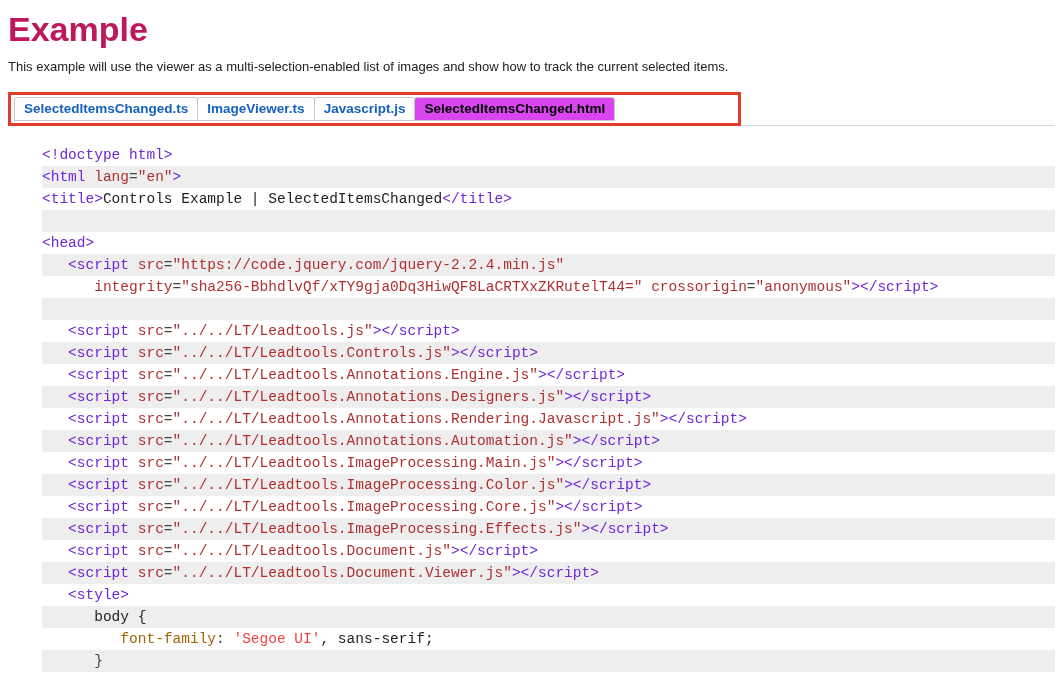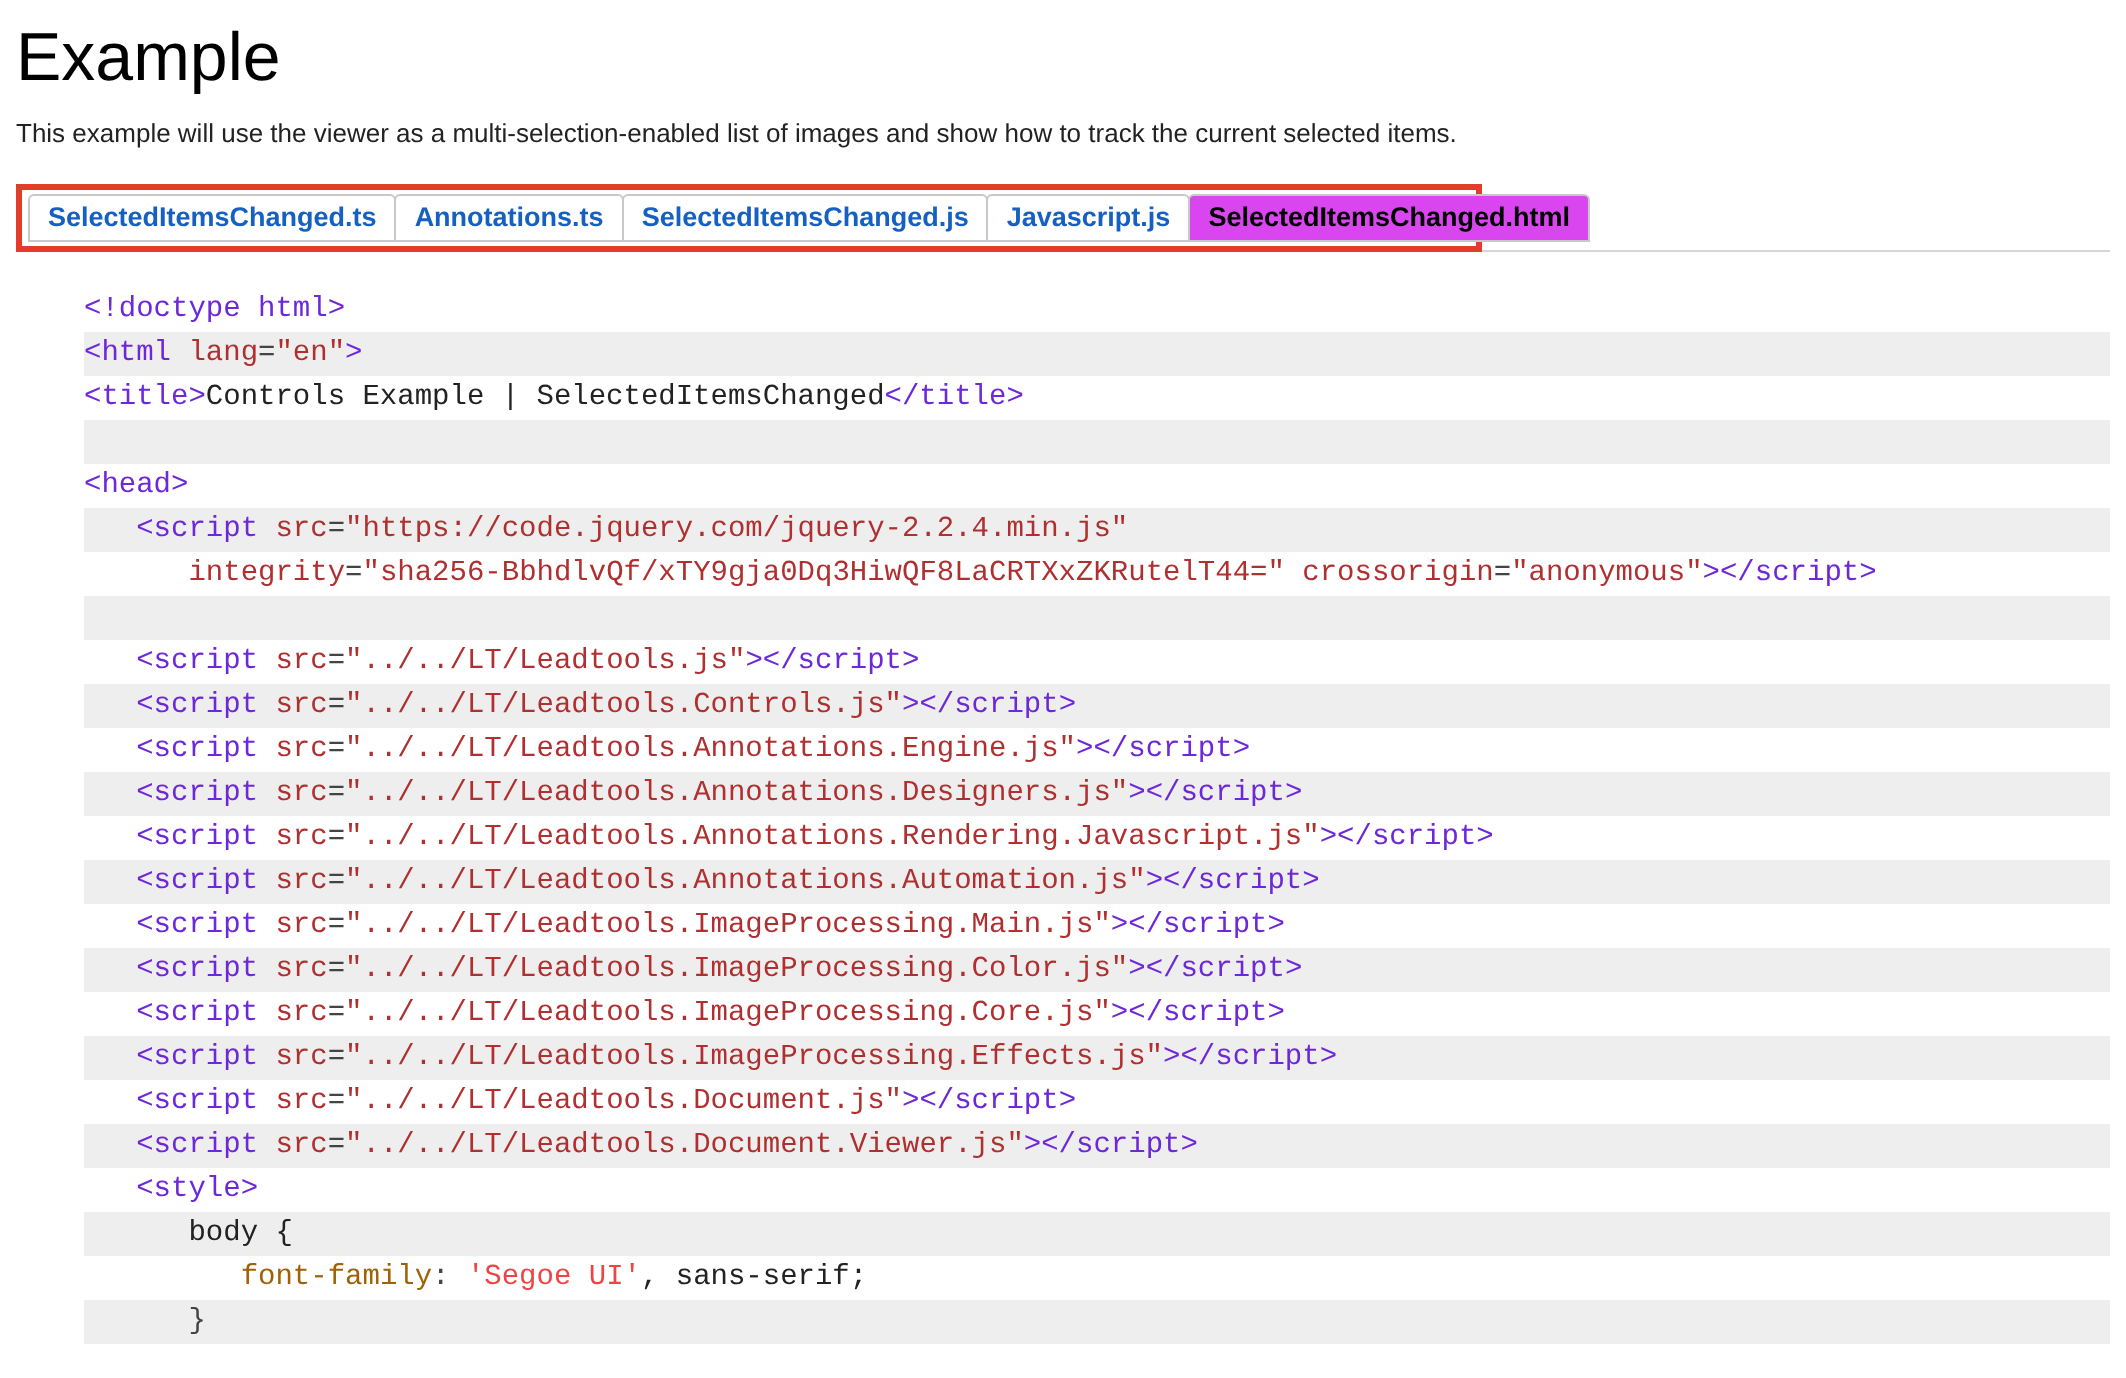--- a/index.html
+++ b/index.html
@@ -5,23 +5,23 @@
   * { box-sizing: border-box; }
   body {
     margin: 0;
     padding: 4px 8px;
     font-family: "Segoe UI", Arial, sans-serif;
     background: #fff;
     color: #222;
   }
   h1 {
     font-size: 34px;
-    font-weight: 400;
+    font-weight: 700;
     margin: 6px 0 10px 0;
-    color: #000000;
+    color: #be185d;
   }
   .desc {
     font-size: 13px;
     color: #222;
     margin: 0 0 18px 0;
   }
   .tabs-wrap {
     border: 3px solid #e23c2b;
     padding: 2px 3px;
     display: inline-block;
@@ -77,22 +77,21 @@
 <body>
 
 
 
 <h1>Example</h1>
 <p class="desc">This example will use the viewer as a multi-selection-enabled list of images and show how to track the current selected items.</p>
 
 <div class="tabs-wrap">
   <div class="tabs" id="tabs">
       <div class="tab">SelectedItemsChanged.ts</div>
-      <div class="tab">Annotations.ts</div>
-      <div class="tab">SelectedItemsChanged.js</div>
+      <div class="tab">ImageViewer.ts</div>
       <div class="tab">Javascript.js</div>
       <div class="tab active">SelectedItemsChanged.html</div>
     </div>
 </div>
 <div class="tabs-line"></div>
 
 <div class="code-block" id="code"><span class="code-line"><span class="tok-tag">&lt;!doctype html&gt;</span></span><span class="code-line stripe"><span class="tok-tag">&lt;html </span><span class="tok-attr">lang</span><span class="tok-pun">=</span><span class="tok-str">"en"</span><span class="tok-tag">&gt;</span></span><span class="code-line"><span class="tok-tag">&lt;title&gt;</span><span class="tok-plain">Controls Example | SelectedItemsChanged</span><span class="tok-tag">&lt;/title&gt;</span></span><span class="code-line stripe"></span><span class="code-line"><span class="tok-tag">&lt;head&gt;</span></span><span class="code-line stripe">   <span class="tok-tag">&lt;script </span><span class="tok-attr">src</span><span class="tok-pun">=</span><span class="tok-str">"https://code.jquery.com/jquery-2.2.4.min.js"</span></span><span class="code-line">      <span class="tok-attr">integrity</span><span class="tok-pun">=</span><span class="tok-str">"sha256-BbhdlvQf/xTY9gja0Dq3HiwQF8LaCRTXxZKRutelT44="</span><span class="tok-plain"> </span><span class="tok-attr">crossorigin</span><span class="tok-pun">=</span><span class="tok-str">"anonymous"</span><span class="tok-tag">&gt;&lt;/</span><span class="tok-tag">script</span><span class="tok-tag">&gt;</span></span><span class="code-line stripe"></span><span class="code-line">   <span class="tok-tag">&lt;script </span><span class="tok-attr">src</span><span class="tok-pun">=</span><span class="tok-str">"../../LT/Leadtools.js"</span><span class="tok-tag">&gt;&lt;/</span><span class="tok-tag">script</span><span class="tok-tag">&gt;</span></span><span class="code-line stripe">   <span class="tok-tag">&lt;script </span><span class="tok-attr">src</span><span class="tok-pun">=</span><span class="tok-str">"../../LT/Leadtools.Controls.js"</span><span class="tok-tag">&gt;&lt;/</span><span class="tok-tag">script</span><span class="tok-tag">&gt;</span></span><span class="code-line">   <span class="tok-tag">&lt;script </span><span class="tok-attr">src</span><span class="tok-pun">=</span><span class="tok-str">"../../LT/Leadtools.Annotations.Engine.js"</span><span class="tok-tag">&gt;&lt;/</span><span class="tok-tag">script</span><span class="tok-tag">&gt;</span></span><span class="code-line stripe">   <span class="tok-tag">&lt;script </span><span class="tok-attr">src</span><span class="tok-pun">=</span><span class="tok-str">"../../LT/Leadtools.Annotations.Designers.js"</span><span class="tok-tag">&gt;&lt;/</span><span class="tok-tag">script</span><span class="tok-tag">&gt;</span></span><span class="code-line">   <span class="tok-tag">&lt;script </span><span class="tok-attr">src</span><span class="tok-pun">=</span><span class="tok-str">"../../LT/Leadtools.Annotations.Rendering.Javascript.js"</span><span class="tok-tag">&gt;&lt;/</span><span class="tok-tag">script</span><span class="tok-tag">&gt;</span></span><span class="code-line stripe">   <span class="tok-tag">&lt;script </span><span class="tok-attr">src</span><span class="tok-pun">=</span><span class="tok-str">"../../LT/Leadtools.Annotations.Automation.js"</span><span class="tok-tag">&gt;&lt;/</span><span class="tok-tag">script</span><span class="tok-tag">&gt;</span></span><span class="code-line">   <span class="tok-tag">&lt;script </span><span class="tok-attr">src</span><span class="tok-pun">=</span><span class="tok-str">"../../LT/Leadtools.ImageProcessing.Main.js"</span><span class="tok-tag">&gt;&lt;/</span><span class="tok-tag">script</span><span class="tok-tag">&gt;</span></span><span class="code-line stripe">   <span class="tok-tag">&lt;script </span><span class="tok-attr">src</span><span class="tok-pun">=</span><span class="tok-str">"../../LT/Leadtools.ImageProcessing.Color.js"</span><span class="tok-tag">&gt;&lt;/</span><span class="tok-tag">script</span><span class="tok-tag">&gt;</span></span><span class="code-line">   <span class="tok-tag">&lt;script </span><span class="tok-attr">src</span><span class="tok-pun">=</span><span class="tok-str">"../../LT/Leadtools.ImageProcessing.Core.js"</span><span class="tok-tag">&gt;&lt;/</span><span class="tok-tag">script</span><span class="tok-tag">&gt;</span></span><span class="code-line stripe">   <span class="tok-tag">&lt;script </span><span class="tok-attr">src</span><span class="tok-pun">=</span><span class="tok-str">"../../LT/Leadtools.ImageProcessing.Effects.js"</span><span class="tok-tag">&gt;&lt;/</span><span class="tok-tag">script</span><span class="tok-tag">&gt;</span></span><span class="code-line">   <span class="tok-tag">&lt;script </span><span class="tok-attr">src</span><span class="tok-pun">=</span><span class="tok-str">"../../LT/Leadtools.Document.js"</span><span class="tok-tag">&gt;&lt;/</span><span class="tok-tag">script</span><span class="tok-tag">&gt;</span></span><span class="code-line stripe">   <span class="tok-tag">&lt;script </span><span class="tok-attr">src</span><span class="tok-pun">=</span><span class="tok-str">"../../LT/Leadtools.Document.Viewer.js"</span><span class="tok-tag">&gt;&lt;/</span><span class="tok-tag">script</span><span class="tok-tag">&gt;</span></span><span class="code-line">   <span class="tok-tag">&lt;style&gt;</span></span><span class="code-line stripe">      <span class="tok-plain">body {</span></span><span class="code-line">         <span class="tok-css">font-family</span><span class="tok-pun">: </span><span class="tok-sel">'Segoe UI'</span><span class="tok-plain">, sans-serif;</span></span><span class="code-line stripe">      <span class="tok-pun">}</span></span></div>
 
 
 

